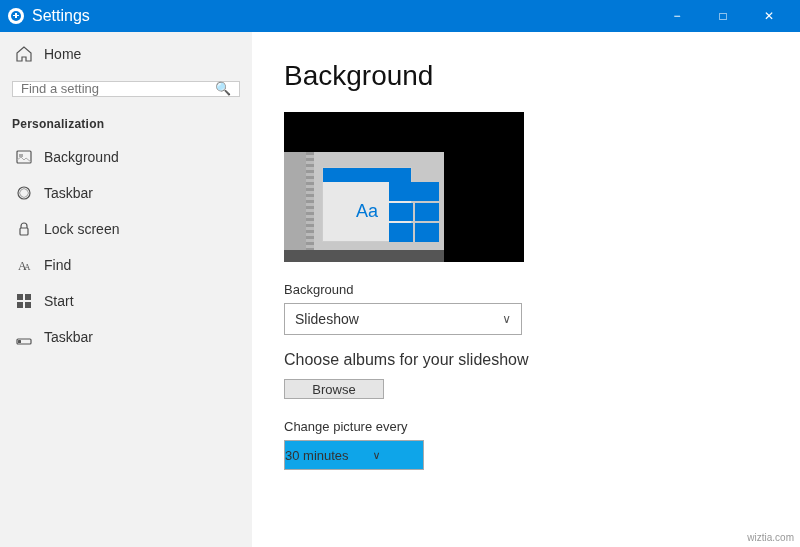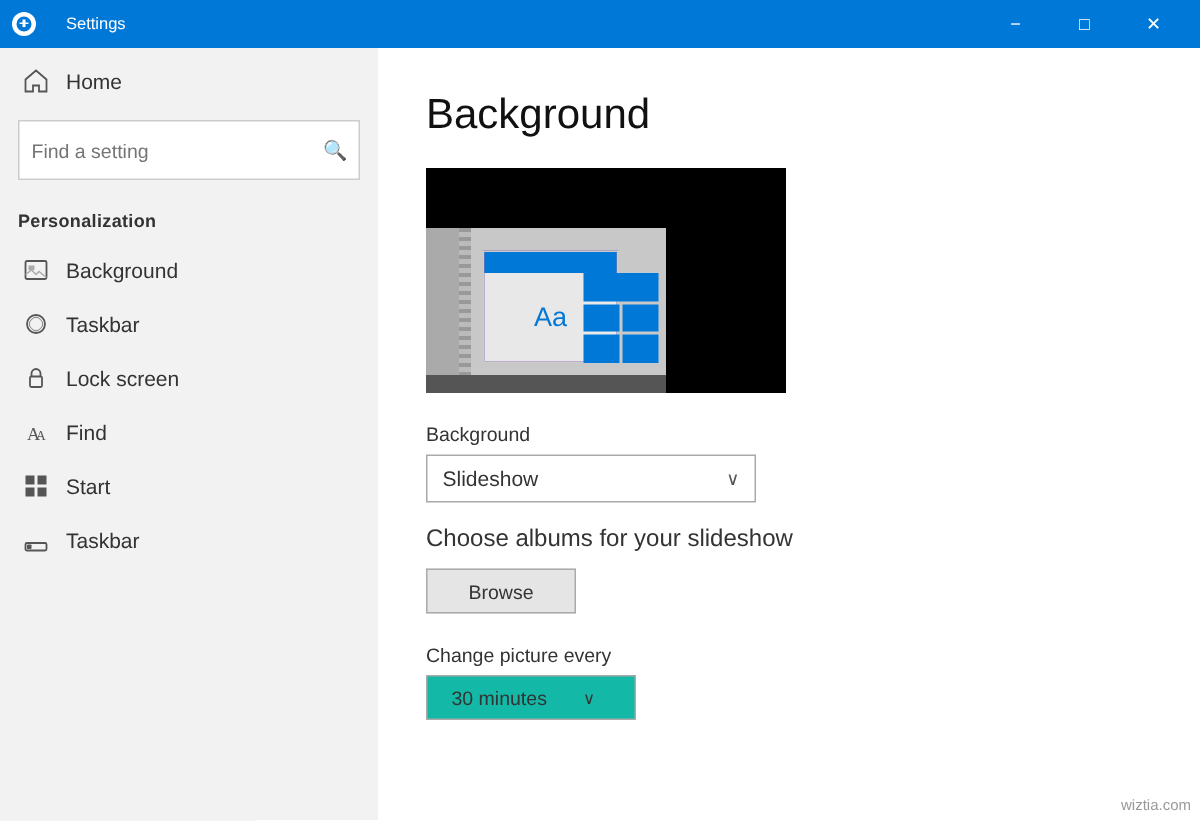--- a/index.html
+++ b/index.html
@@ -23,22 +23,21 @@
     }
     .titlebar-icon {
       width: 16px;
       height: 16px;
       background: #fff;
       border-radius: 50%;
       display: flex; align-items: center; justify-content: center;
     }
     .titlebar-title {
       color: #fff;
-      font-size: 11px;
-      margin-left: 12px;
+      font-size: 16px;
     }
     .titlebar-controls {
       display: flex;
       align-items: center;
       gap: 0;
     }
     .titlebar-btn {
       width: 46px;
       height: 32px;
       background: transparent;
@@ -75,21 +74,21 @@
       cursor: pointer;
       font-size: 14px;
       color: #333;
     }
     .sidebar-search {
       margin: 4px 12px 12px 12px;
       position: relative;
     }
     .sidebar-search input {
       width: 100%;
-      height: 40px;
+      height: 16px;
       border: 1px solid #ccc;
       padding: 0 30px 0 8px;
       font-size: 13px;
       background: #fff;
       outline: none;
     }
     .sidebar-search-icon {
       position: absolute;
       right: 8px;
       top: 50%;
@@ -213,21 +212,21 @@
     .field-label {
       font-size: 13px;
       color: #333;
       margin-bottom: 6px;
       font-weight: 400;
     }
     .dropdown {
       display: flex;
       align-items: center;
       justify-content: space-between;
-      width: 220px;
+      width: 238px;
       height: 32px;
       border: 1px solid #aaa;
       padding: 0 10px;
       background: #fff;
       cursor: pointer;
       margin-bottom: 16px;
       font-size: 14px;
       color: #333;
     }
     .dropdown-chevron { font-size: 12px; color: #555; }
@@ -253,38 +252,38 @@
       background: #0078d7;
       flex-shrink: 0;
     }
     .album-name {
       font-size: 14px;
       color: #333;
     }
 
     .browse-btn {
       width: 100px;
-      height: 30px;
+      height: 20px;
       background: #e5e5e5;
       border: 1px solid #aaa;
       font-size: 13px;
       cursor: pointer;
       color: #333;
       margin-bottom: 20px;
     }
 
     .small-dropdown {
       display: flex;
       align-items: center;
       gap: 20px;
       width: 140px;
       height: 30px;
       border: 1px solid #aaa;
-      padding: 0 16px;
-      background: #14b8a6;
+      padding: 0 0;
+      background: #0ea5e9;
       cursor: pointer;
       font-size: 13px;
       color: #333;
       margin-bottom: 16px;
     }
 
     
     .watermark {
       position: fixed;
       bottom: 4px;

